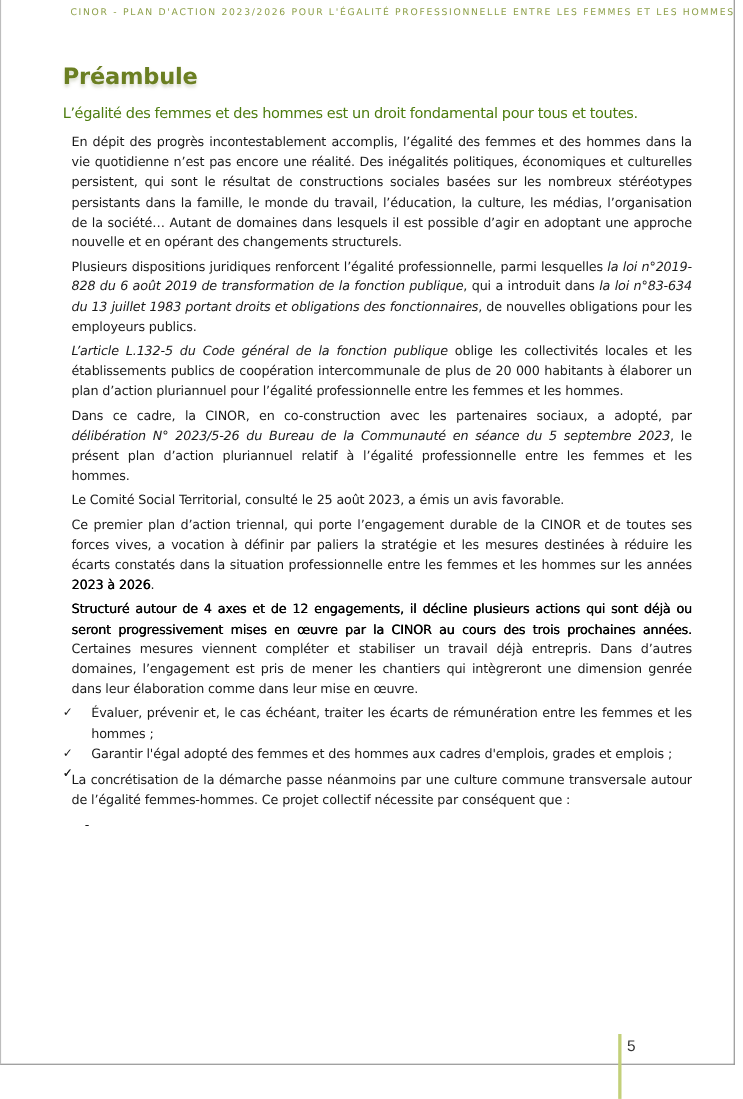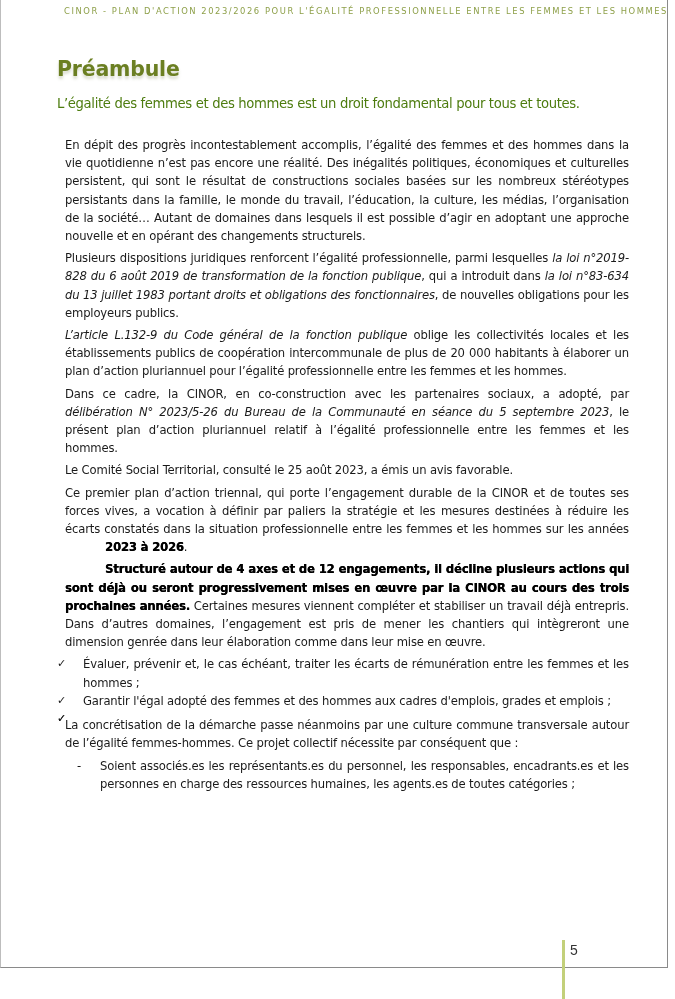--- a/index.html
+++ b/index.html
@@ -9,25 +9,25 @@
                 border-right: 1px solid #8a8a8a; border-bottom: 1px solid #8a8a8a;
                 border-left: 1px solid #bdbdbd; box-sizing: border-box; }
   .running-header { position: absolute; top: 6px; left: 0; width: 668px; text-align: right;
                     font-size: 8.4px; letter-spacing: 1.55px; color: #8ea04a;
                     font-family: "DejaVu Sans", sans-serif; }
   .title { position: absolute; left: 57px; top: 57px; font-size: 20.5px; font-weight: bold;
            color: #6b7f22; letter-spacing: -0.2px;
            text-shadow: 0 3px 3px rgba(120,130,80,0.28); font-family: "DejaVu Sans", sans-serif; }
   .subtitle { position: absolute; left: 57px; top: 96px; font-size: 13.2px; color: #4d7c0f;
               letter-spacing: -0.35px; }
-  .body { position: absolute; left: 65px; top: 136px; width: 564px; font-size: 11.6px;
+  .body { position: absolute; left: 65px; top: 120px; width: 564px; font-size: 11.6px;
           line-height: 18.2px; letter-spacing: -0.15px; color: #1a1a1a; }
   .body p { margin: 0 0 4px 0; text-align: justify; text-align-last: left; }
   .body em { font-style: italic; }
-  .body strong { font-weight: bold; color: #000; text-shadow: 0.3px 0 0 #000; margin-left: 40px; }
+  .body strong { font-weight: normal; color: #000; text-shadow: 0.3px 0 0 #000; }
   .check-list { list-style: none; margin: 0 0 6px -8px; padding: 0; }
   .check-list li { position: relative; padding-left: 26px; text-align: justify; text-align-last: left; }
   .check-list li .mark { position: absolute; left: 0; top: 0; font-size: 11px; }
   .dash-list { list-style: none; margin: 0; padding: 0; }
   .dash-list li { position: relative; padding-left: 35px; text-align: justify; text-align-last: left; }
   .dash-list li .mark { position: absolute; left: 12px; top: 0; }
   .page-rule { position: absolute; left: 562px; top: 940px; width: 3px; height: 59px; background: #c3d07a; }
   .page-number { position: absolute; left: 570px; top: 942px; font-size: 14px; color: #333;
                  font-family: "Liberation Sans", sans-serif; }
 </style>
@@ -39,39 +39,39 @@
 <div class="running-header">CINOR - PLAN D'ACTION 2023/2026 POUR L'ÉGALITÉ PROFESSIONNELLE ENTRE LES FEMMES ET LES HOMMES</div>
 
 <h1 class="title" style="margin:0;">Préambule</h1>
 <div class="subtitle">L’égalité des femmes et des hommes est un droit fondamental pour tous et toutes.</div>
 
 <div class="body">
   <p>En dépit des progrès incontestablement accomplis, l’égalité des femmes et des hommes dans la vie quotidienne n’est pas encore une réalité. Des inégalités politiques, économiques et culturelles persistent, qui sont le résultat de constructions sociales basées sur les nombreux stéréotypes persistants dans la famille, le monde du travail, l’éducation, la culture, les médias, l’organisation de la société… Autant de domaines dans lesquels il est possible d’agir en adoptant une approche nouvelle et en opérant des changements structurels.</p>
 
   <p><span>Plusieurs dispositions juridiques renforcent l’égalité professionnelle, parmi lesquelles </span><em>la loi n°2019-828 du 6 août 2019 de transformation de la fonction publique</em><span>, qui a introduit dans </span><em>la loi n°83-634 du 13 juillet 1983 portant droits et obligations des fonctionnaires</em><span>, de nouvelles obligations pour les employeurs publics.</span></p>
 
-  <p><em>L’article L.132-9 du Code général de la fonction publique</em><span> oblige les collectivités locales et les établissements publics de coopération intercommunale de plus de 20 000 habitants à élaborer un plan d’action pluriannuel pour l’égalité professionnelle entre les femmes et les hommes.</span></p>
+  <p><em>L’article L.132-5 du Code général de la fonction publique</em><span> oblige les collectivités locales et les établissements publics de coopération intercommunale de plus de 20 000 habitants à élaborer un plan d’action pluriannuel pour l’égalité professionnelle entre les femmes et les hommes.</span></p>
 
   <p><span>Dans ce cadre, la CINOR, en co-construction avec les partenaires sociaux, a adopté, par </span><em>délibération N° 2023/5-26 du Bureau de la Communauté en séance du 5 septembre 2023</em><span>, le présent plan d’action pluriannuel relatif à l’égalité professionnelle entre les femmes et les hommes.</span></p>
 
   <p>Le Comité Social Territorial, consulté le 25 août 2023, a émis un avis favorable.</p>
 
   <p><span>Ce premier plan d’action triennal, qui porte l’engagement durable de la CINOR et de toutes ses forces vives, a vocation à définir par paliers la stratégie et les mesures destinées à réduire les écarts constatés dans la situation professionnelle entre les femmes et les hommes sur les années </span><strong>2023 à 2026</strong><span>.</span></p>
 
   <p><strong>Structuré autour de 4 axes et de 12 engagements, il décline plusieurs actions qui sont déjà ou seront progressivement mises en œuvre par la CINOR au cours des trois prochaines années.</strong><span> Certaines mesures viennent compléter et stabiliser un travail déjà entrepris. Dans d’autres domaines, l’engagement est pris de mener les chantiers qui intègreront une dimension genrée dans leur élaboration comme dans leur mise en œuvre.</span></p>
 
 
   <ul class="check-list">
     <li><span class="mark">✓</span><span>Évaluer, prévenir et, le cas échéant, traiter les écarts de rémunération entre les femmes et les hommes ;</span></li>
     <li><span class="mark">✓</span><span>Garantir l'égal adopté des femmes et des hommes aux cadres d'emplois, grades et emplois ;</span></li>
     <li><span class="mark">✓</span></li>
     <li><span class="mark">✓</span></li>
   </ul>
 
   <p>La concrétisation de la démarche passe néanmoins par une culture commune transversale autour de l’égalité femmes-hommes. Ce projet collectif nécessite par conséquent que :</p>
 
   <ul class="dash-list">
-    <li><span class="mark">-</span><span>Soient associés.es les représentants.es du personnel, les responsables, encadrants.es et les personnes en charge des ressources humaines, les agents.es de toutes catégories ;</span></li>
+    <li><span class="mark">-</span></li>
   </ul>
 </div>
 
 <div class="page-rule"></div>
 <div class="page-number">5</div>
 
 </body></html>

